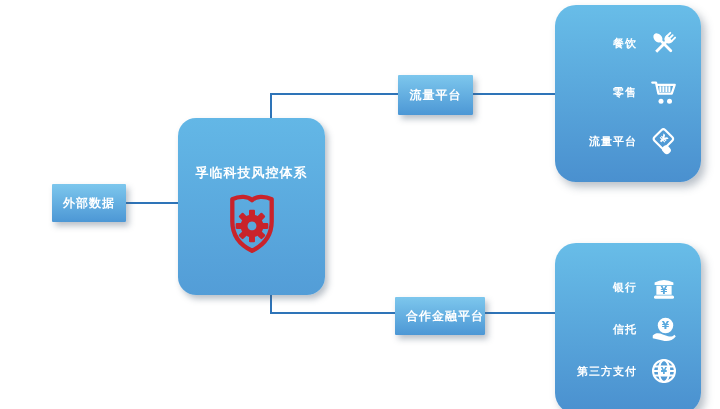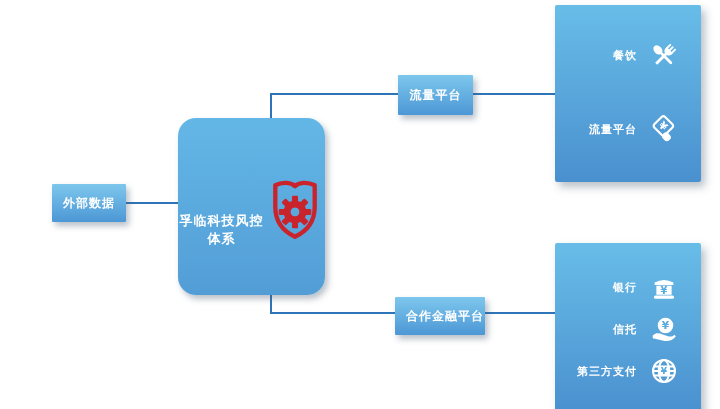--- a/index.html
+++ b/index.html
@@ -13,27 +13,27 @@
     position:absolute;z-index:2;display:flex;align-items:center;justify-content:center;
     color:var(--text,#fff);font-weight:bold;border-radius:1px;letter-spacing:1px;
     background:linear-gradient(180deg,var(--box-grad-top,#7dc7ed),var(--box-grad-bottom,#4c97d5));
     box-shadow:3px 4px 6px rgba(70,90,110,.38);
   }
   #external-node{left:20px;top:184px;width:74px;height:38px;font-size:12px;margin-left:32px;}
   #traffic-node{left:398px;top:75px;width:75px;height:40px;font-size:12px;}
   #finance-node{left:395px;top:297px;width:80px;height:38px;font-size:12px;padding-left:10px;}
   #core-node{
     left:178px;top:118px;width:147px;height:177px;border-radius:18px;
-    flex-direction:row;justify-content:flex-start;
+    flex-direction:column;justify-content:flex-start;
     background:linear-gradient(180deg,var(--core-grad-top,#63b7e6),var(--core-grad-bottom,#539dd7));
   }
   #core-node .core-title{margin-top:46px;font-size:13px;letter-spacing:1px;text-align:center;}
   #core-node .core-shield{margin-top:9px;color:var(--shield-red,#c9232b);line-height:0;}
   .panel{
-    position:absolute;left:555px;width:146px;z-index:2;border-radius:2px;
+    position:absolute;left:555px;width:146px;z-index:2;border-radius:21px;
     background:linear-gradient(180deg,var(--panel-grad-top,#68bde8),var(--panel-grad-bottom,#4a90cf));
     box-shadow:4px 5px 8px rgba(70,90,110,.38);
     display:flex;flex-direction:column;box-sizing:border-box;
   }
   #traffic-panel{top:5px;height:177px;padding:14px 0 16px 0;}
   #finance-panel{top:243px;height:171px;padding:24px 0 22px 0;}
   .panel .prow{flex:1;display:flex;align-items:center;justify-content:flex-end;gap:12px;padding-right:22px;}
   .plabel{font-size:11px;font-weight:bold;color:var(--text,#fff);letter-spacing:1px;white-space:nowrap;}
   .picon{width:30px;height:30px;display:inline-flex;color:#fff;flex:0 0 auto;}
   .picon svg{width:100%;height:100%;}
@@ -94,20 +94,36 @@
         <rect x="8.5" y="1.4" width="1.5" height="5.6" rx="0.7"></rect>
         <rect x="11.2" y="1.4" width="1.5" height="5.6" rx="0.7"></rect>
         <rect x="13.9" y="1.4" width="1.5" height="5.6" rx="0.7"></rect>
         <path d="M8.5 5.4h6.9v1.9a3.4 3.4 0 0 1-2.3 2.5v11h-2.3v-11a3.4 3.4 0 0 1-2.3-2.5z"></path>
       </g>
             </g>
           </svg>
         </span>
       </div>
       <div class="prow">
+        <span class="plabel">零售</span>
+        <span class="picon">
+          <svg viewBox="0 0 24 24">
+      <path d="M2.6 3.6h3l1.9 8.9h10.7l2.4-7.1H6.4" fill="none" stroke="currentColor" stroke-width="1.8" stroke-linejoin="round" stroke-linecap="round"></path>
+      <g fill="currentColor">
+        <rect x="8.3" y="6.6" width="1.6" height="4.6"></rect>
+        <rect x="10.7" y="6.6" width="1.6" height="4.6"></rect>
+        <rect x="13.1" y="6.6" width="1.6" height="4.6"></rect>
+        <rect x="15.5" y="6.6" width="1.6" height="4.6"></rect>
+        <circle cx="9.6" cy="18.6" r="2"></circle>
+        <circle cx="16.4" cy="18.6" r="2"></circle>
+      </g>
+          </svg>
+        </span>
+      </div>
+      <div class="prow">
         <span class="plabel">流量平台</span>
         <span class="picon">
           <svg viewBox="0 0 24 24">
       <g transform="rotate(45 11.5 9.5)">
         <rect x="5.5" y="3.5" width="12" height="12" rx="2" fill="none" stroke="currentColor" stroke-width="1.7"></rect>
         <text x="11.5" y="12.6" font-size="8.5" font-weight="bold" fill="currentColor" text-anchor="middle" font-family="'DejaVu Sans',sans-serif">¥</text>
       </g>
       <rect x="10.6" y="15.2" width="7" height="6" rx="2.6" fill="currentColor" transform="rotate(45 14 18)"></rect>
       </svg>
         </span>

